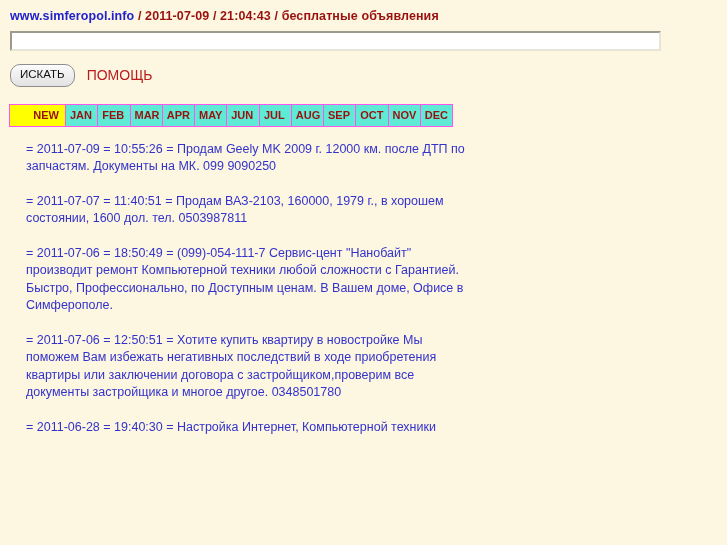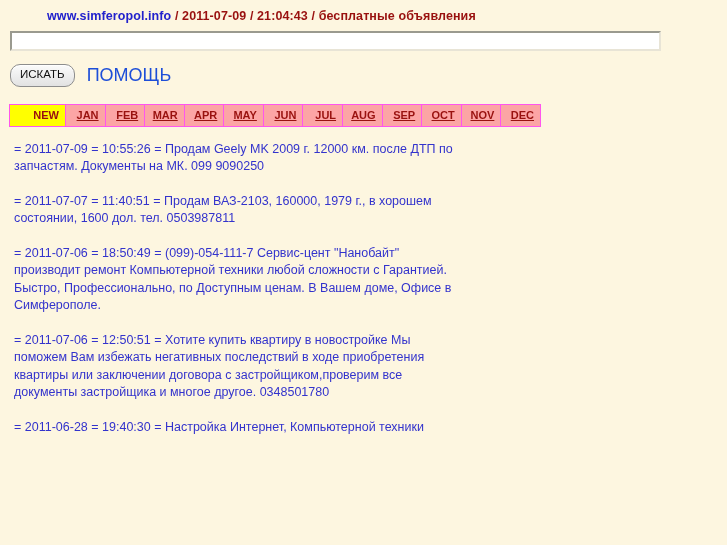--- a/index.html
+++ b/index.html
@@ -22,21 +22,20 @@
   }
 
   
   .site-header {
     font-size: 12.5px;
     font-weight: bold;
     color: #99110f;
     padding: 9px 0 0 10px;
     letter-spacing: 0.1px;
     white-space: nowrap;
-    margin-left: 37px;
   }
   .site-header .brand {
     color: #2222cc;
     font-weight: bold;
   }
   .site-header .sep {
     color: #99110f;
     font-weight: bold;
   }
   .site-header .meta {
@@ -74,58 +73,57 @@
     color: #101010;
     background: linear-gradient(#fbfbfb, #e2e2e2);
     border: 1px solid #8d8d8d;
     border-radius: 10px;
     padding: 4px 9px 5px 9px;
     line-height: 1;
     cursor: pointer;
     box-shadow: inset 0 1px 0 #ffffff;
   }
   .help-link {
-    font-size: 18px;
-    color: #1d4ed8;
+    font-size: 14px;
+    color: #b91c1c;
     margin-left: 4px;
     text-decoration: none;
     cursor: pointer;
   }
 
   
   .table-wrap {
     padding: 17px 0 0 9px;
   }
   table.stats {
     border-collapse: collapse;
     border: 1px solid #ff55ee;
-    background: #fca5a5;
+    background: #5eead4;
     table-layout: fixed;
-    width: 532px;
+    width: 444px;
   }
   table.stats td {
     border: 1px solid #ff55ee;
     font-size: 11px;
     font-weight: bold;
     text-align: right;
     padding: 3px 6px 3px 4px;
     height: 15px;
     color: #99110f;
     white-space: nowrap;
     overflow: hidden;
   }
   td.new-cell {
     background: #ffff00;
     color: #1414cc;
     text-align: center;
     width: 45px;
   }
   td.month-head {
     color: #99110f;
-    text-decoration: underline;
   }
   td.year-cell {
     color: #99110f;
     text-align: right;
     width: 45px;
   }
   td.val {
     font-weight: normal;
     color: #2222cc;
     font-size: 11px;
@@ -135,21 +133,21 @@
   }
 
   
   .listings {
     padding: 14px 0 0 10px;
   }
   .ad {
     color: #3333cc;
     font-size: 12.5px;
     line-height: 17.5px;
-    margin: 0 0 17px 4px;
+    margin: 0 0 17px 16px;
     max-width: 452px;
   }
   .ad .stamp {
     color: #3333cc;
   }
 </style>
 </head>
 <body>
 
 <div class="page">

